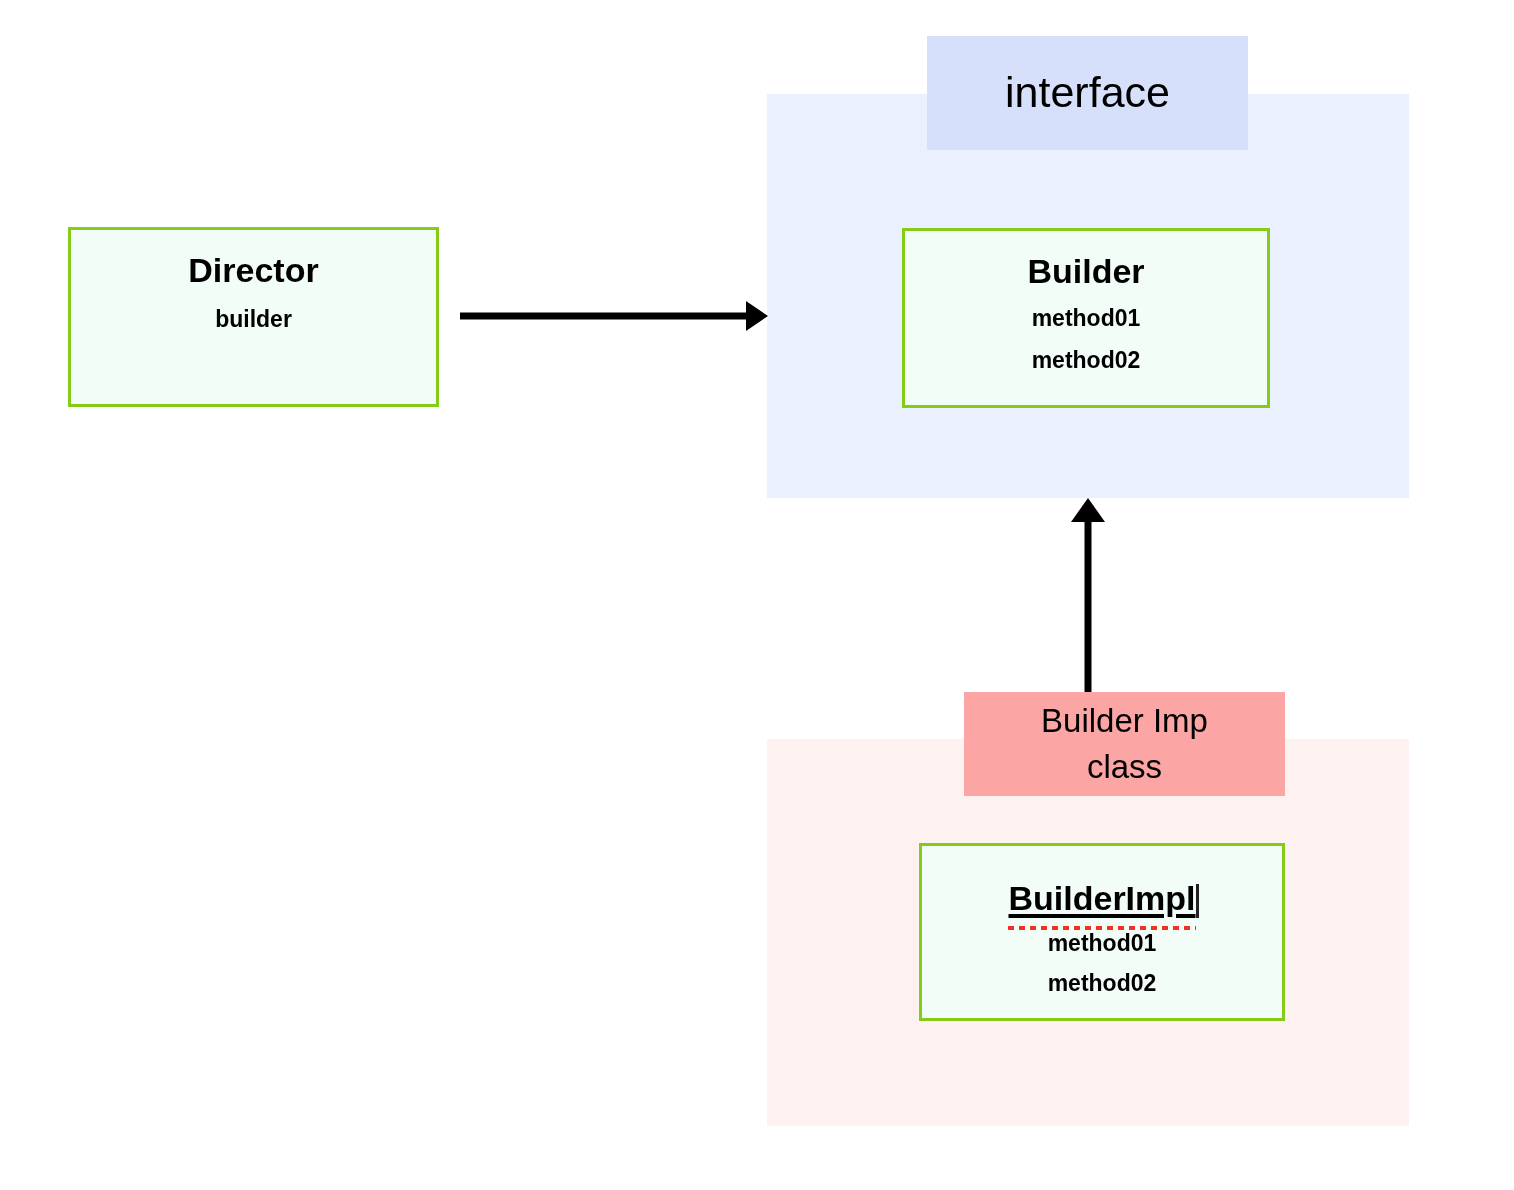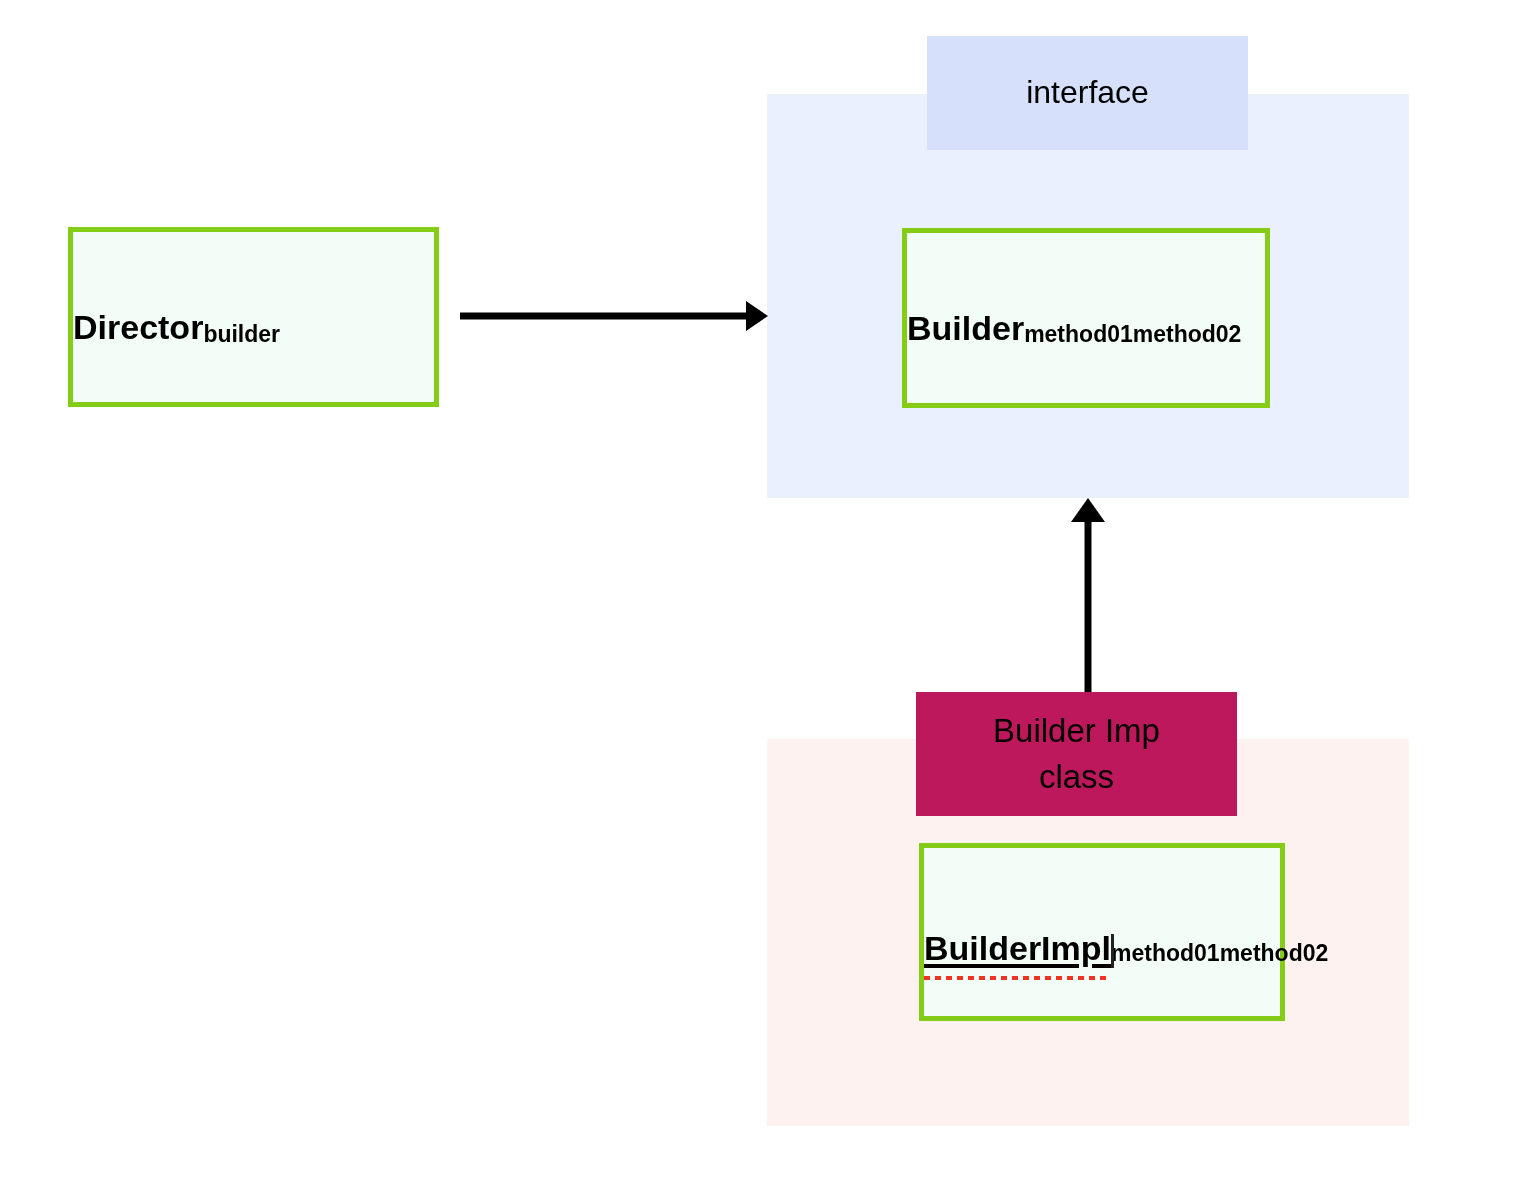--- a/index.html
+++ b/index.html
@@ -50,43 +50,43 @@
     text-align: center;
     color: #000000;
     font-weight: 400;
   }
   #interface-tab {
     left: 927px;
     top: 36px;
     width: 321px;
     height: 114px;
     background: #d7e0fb;
-    font-size: 32px;
+    font-size: 43px;
     line-height: 42px;
     padding-bottom: 2px;
   }
   #impl-tab {
-    left: 916px;
+    left: 964px;
     top: 692px;
     width: 321px;
-    height: 124px;
-    background: #be185d;
+    height: 104px;
+    background: #fca5a5;
     font-size: 33px;
     line-height: 46px;
     white-space: pre-line;
   }
 
   
   .class-box {
     position: absolute;
     box-sizing: border-box;
     background: #f3fdf8;
-    border: 5px solid #84cc16;
+    border: 3px solid #84cc16;
     display: flex;
-    flex-direction: row;
+    flex-direction: column;
     align-items: center;
     color: #000000;
   }
   .class-title {
     font-size: 34px;
     font-weight: 700;
     line-height: 40px;
     text-align: center;
   }
   .class-member {

